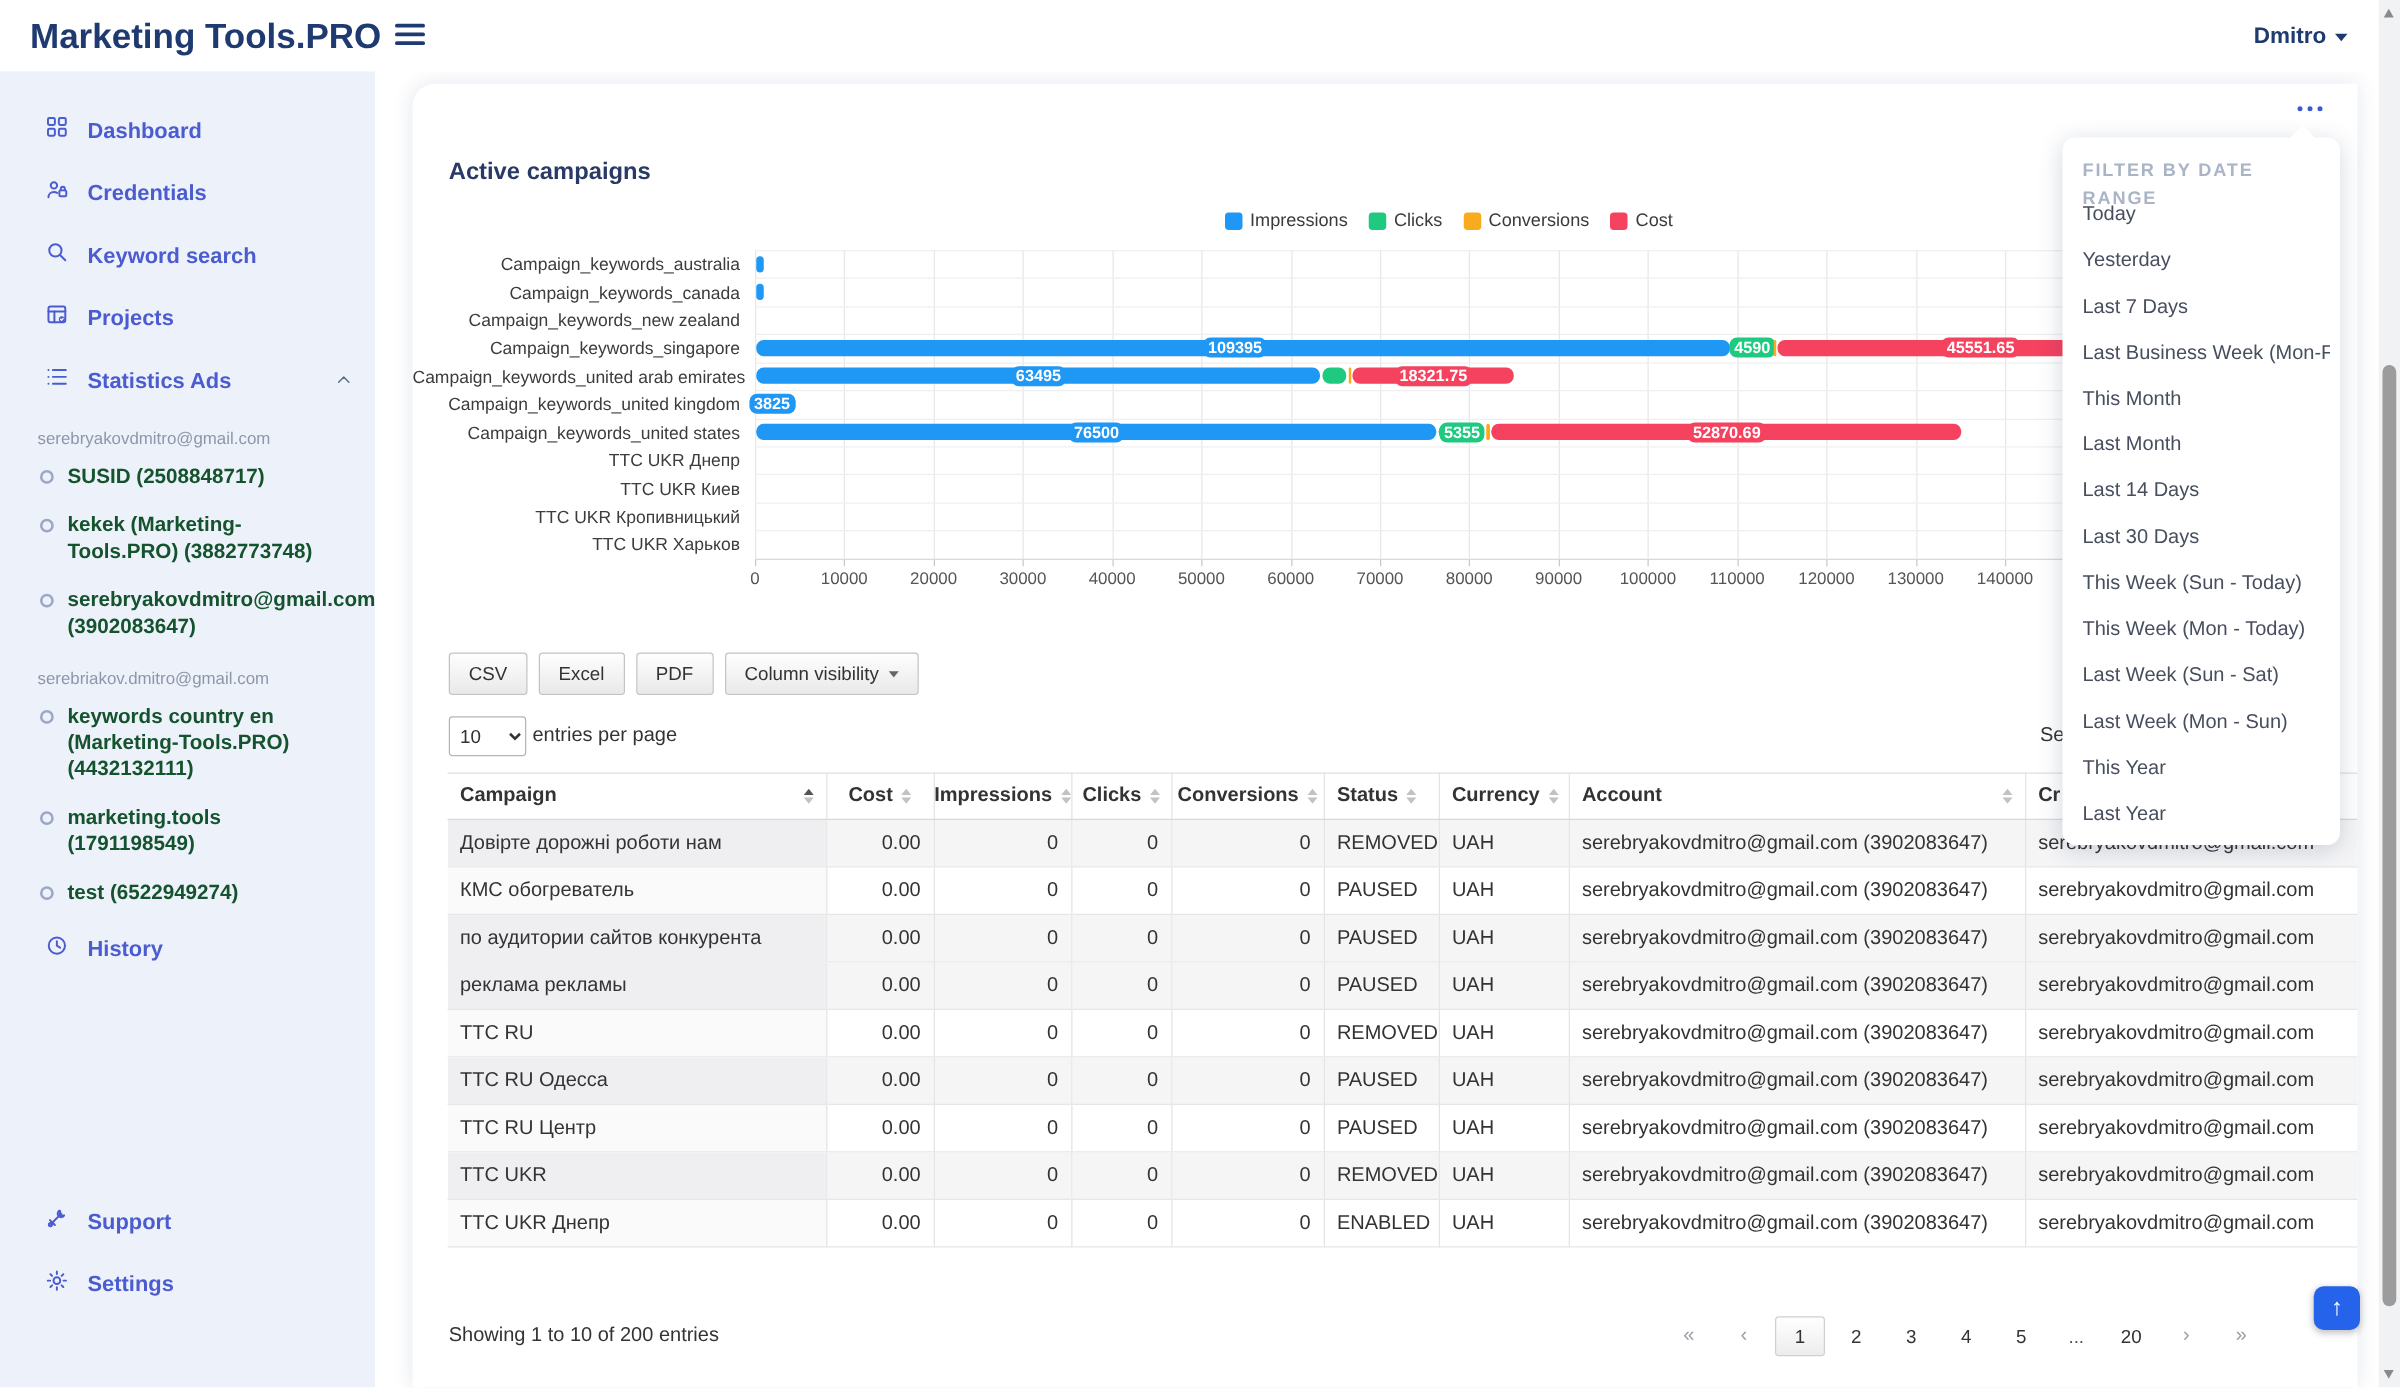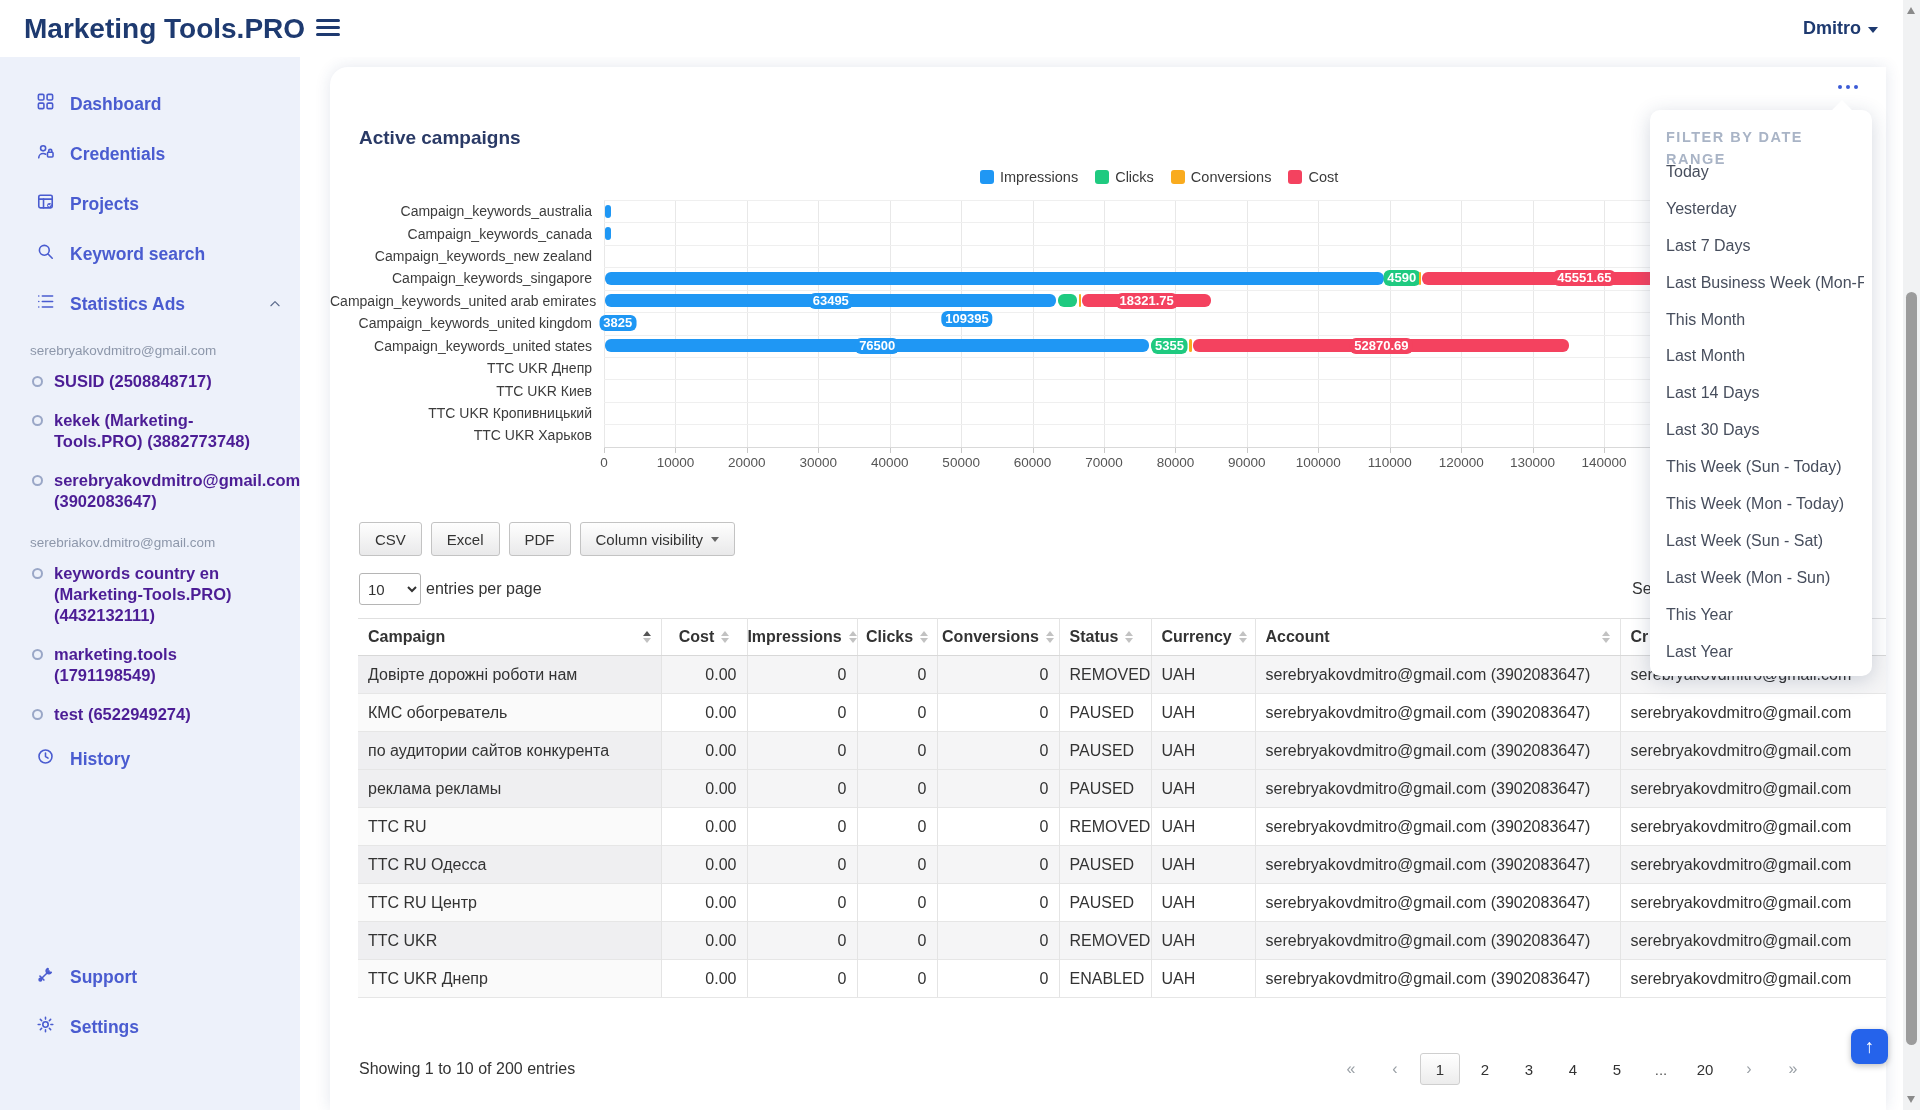--- a/index.html
+++ b/index.html
@@ -18,21 +18,21 @@
         border-top:6px solid #1e3a70;margin-top:2px;}
 
   
   .sidebar{position:absolute;left:0;top:57px;width:300px;height:1053px;background:#edf1fa;
            box-sizing:border-box;padding-top:22px;overflow:hidden;}
   .nav-item{display:flex;align-items:center;gap:15px;padding:13px 18px 13px 36px;font-size:17.5px;
             font-weight:bold;color:#4a5cd0;cursor:pointer;position:relative;}
   .nav-item svg{flex:none;}
   .chev{margin-left:auto;display:flex;align-items:center;}
   .group-label{padding:14px 10px 4px 30px;font-size:13.5px;color:#8d97aa;}
-  .acct{display:flex;gap:11px;padding:9px 24px 9px 32px;color:#4c1d95;font-weight:bold;
+  .acct{display:flex;gap:11px;padding:9px 24px 9px 32px;color:#14532d;font-weight:bold;
         font-size:16.5px;line-height:21px;cursor:pointer;}
   .acct .dot{width:7px;height:7px;border:2px solid #9aa7c7;border-radius:50%;margin-top:5px;flex:none;}
   .nav-gap{height:168px;}
 
   
   .card{position:absolute;left:330px;top:67px;width:1556px;height:1043px;background:#fff;
         border-radius:18px 0 0 0;box-shadow:0 0 16px rgba(30,58,112,.12);z-index:5;overflow:hidden;}
   .page-title{position:absolute;left:29px;top:13px;font-size:21px;font-weight:bold;color:#21386f;}
   .dots-btn{position:absolute;left:1500px;top:8px;width:36px;height:24px;cursor:pointer;
             display:flex;gap:4px;align-items:center;justify-content:center;}
@@ -153,34 +153,34 @@
         <span><svg width="19" height="19" viewBox="0 0 24 24" fill="none" stroke="#4a5cd0" stroke-width="2" stroke-linecap="round" stroke-linejoin="round">
             <circle cx="9" cy="8" r="3.2"></circle>
             <path d="M3.5 20c0-3.2 2.4-5.4 5.5-5.4 1.2 0 2.3.3 3.2.9"></path>
             <rect x="14.5" y="13" width="7" height="6" rx="1.2"></rect>
             <path d="M16 13v-1.7a2 2 0 014 0V13"></path>
           </svg></span>
         <span class="nav-label">Credentials</span>
       </div>
       <div class="nav-item">
         <span><svg width="19" height="19" viewBox="0 0 24 24" fill="none" stroke="#4a5cd0" stroke-width="2" stroke-linecap="round" stroke-linejoin="round">
+            <circle cx="10.5" cy="10.5" r="6.2"></circle>
+            <line x1="15.2" y1="15.2" x2="20.5" y2="20.5"></line>
+          </svg></span>
+        <span class="nav-label">Keyword search</span>
+      </div>
+      <div class="nav-item">
+        <span><svg width="19" height="19" viewBox="0 0 24 24" fill="none" stroke="#4a5cd0" stroke-width="2" stroke-linecap="round" stroke-linejoin="round">
             <rect x="3.5" y="4" width="17" height="16" rx="2"></rect>
             <line x1="3.5" y1="9" x2="20.5" y2="9"></line>
             <line x1="9.5" y1="9" x2="9.5" y2="20"></line>
             <circle cx="17" cy="17" r="3" fill="#4a5cd0" stroke="none"></circle>
             <path d="M15.8 17l.9.9 1.6-1.8" stroke="#edf1fa" stroke-width="1.4"></path>
           </svg></span>
         <span class="nav-label">Projects</span>
-      </div>
-      <div class="nav-item">
-        <span><svg width="19" height="19" viewBox="0 0 24 24" fill="none" stroke="#4a5cd0" stroke-width="2" stroke-linecap="round" stroke-linejoin="round">
-            <circle cx="10.5" cy="10.5" r="6.2"></circle>
-            <line x1="15.2" y1="15.2" x2="20.5" y2="20.5"></line>
-          </svg></span>
-        <span class="nav-label">Keyword search</span>
       </div>
       <div class="nav-item">
         <span><svg width="19" height="19" viewBox="0 0 24 24" fill="none" stroke="#4a5cd0" stroke-width="2" stroke-linecap="round" stroke-linejoin="round">
             <path d="M8 5h13M8 12h13M8 19h13"></path>
             <path d="M3.5 5h.01M3.5 12h.01M3.5 19h.01"></path>
           </svg></span>
         <span class="nav-label">Statistics Ads</span>
         <span class="chev">
           <svg width="14" height="14" viewBox="0 0 24 24" fill="none" stroke="#5b6b8c" stroke-width="2" stroke-linecap="round" stroke-linejoin="round">
             <polyline points="5,15 12,8 19,15"></polyline>
@@ -308,21 +308,21 @@
         <div class="gridh" style="left: 274px; top: 357.2px; width: 1260px;"></div>
         <div class="gridh" style="left: 274px; top: 379.62px; width: 1260px;"></div>
         <div class="axisline" style="left: 274px; top: 379.62px; width: 1260px;"></div>
         <div class="cat" style="top: 135.21px;">Campaign_keywords_australia</div>
         <div class="seg" style="left: 274.5px; top: 137.71px; width: 6px; background: rgb(31, 151, 244);"></div>
         <div class="cat" style="top: 157.63px;">Campaign_keywords_canada</div>
         <div class="seg" style="left: 274.5px; top: 160.13px; width: 6px; background: rgb(31, 151, 244);"></div>
         <div class="cat" style="top: 180.05px;">Campaign_keywords_new zealand</div>
         <div class="cat" style="top: 202.47px;">Campaign_keywords_singapore</div>
         <div class="seg" style="left: 274.5px; top: 204.97px; width: 779.408px; background: rgb(31, 151, 244);"></div>
-        <div class="blab" style="left: 637px; top: 211.47px; background: rgb(31, 151, 244); margin-top: 41px;">109395</div>
+        <div class="blab" style="left: 658px; top: 211.47px; background: rgb(31, 151, 244);">109395</div>
         <div class="seg" style="left: 1055.91px; top: 204.97px; width: 30.7864px; background: rgb(31, 202, 128);"></div>
         <div class="blab" style="left: 1071.8px; top: 211.47px; background: rgb(31, 202, 128);">4590</div>
         <div class="seg" style="left: 1088.69px; top: 204.97px; width: 2.5px; background: rgb(249, 171, 30);"></div>
         <div class="seg" style="left: 1092.27px; top: 204.97px; width: 323.375px; background: rgb(244, 66, 95);"></div>
         <div class="blab" style="left: 1254.45px; top: 211.47px; background: rgb(244, 66, 95);">45551.65</div>
         <div class="cat" style="top: 224.89px;">Campaign_keywords_united arab emirates</div>
         <div class="seg" style="left: 274.5px; top: 227.39px; width: 451.545px; background: rgb(31, 151, 244);"></div>
         <div class="blab" style="left: 500.772px; top: 233.89px; background: rgb(31, 151, 244);">63495</div>
         <div class="seg" style="left: 728.045px; top: 227.39px; width: 18.7147px; background: rgb(31, 202, 128);"></div>
         <div class="seg" style="left: 748.759px; top: 227.39px; width: 2.5px; background: rgb(249, 171, 30);"></div>

